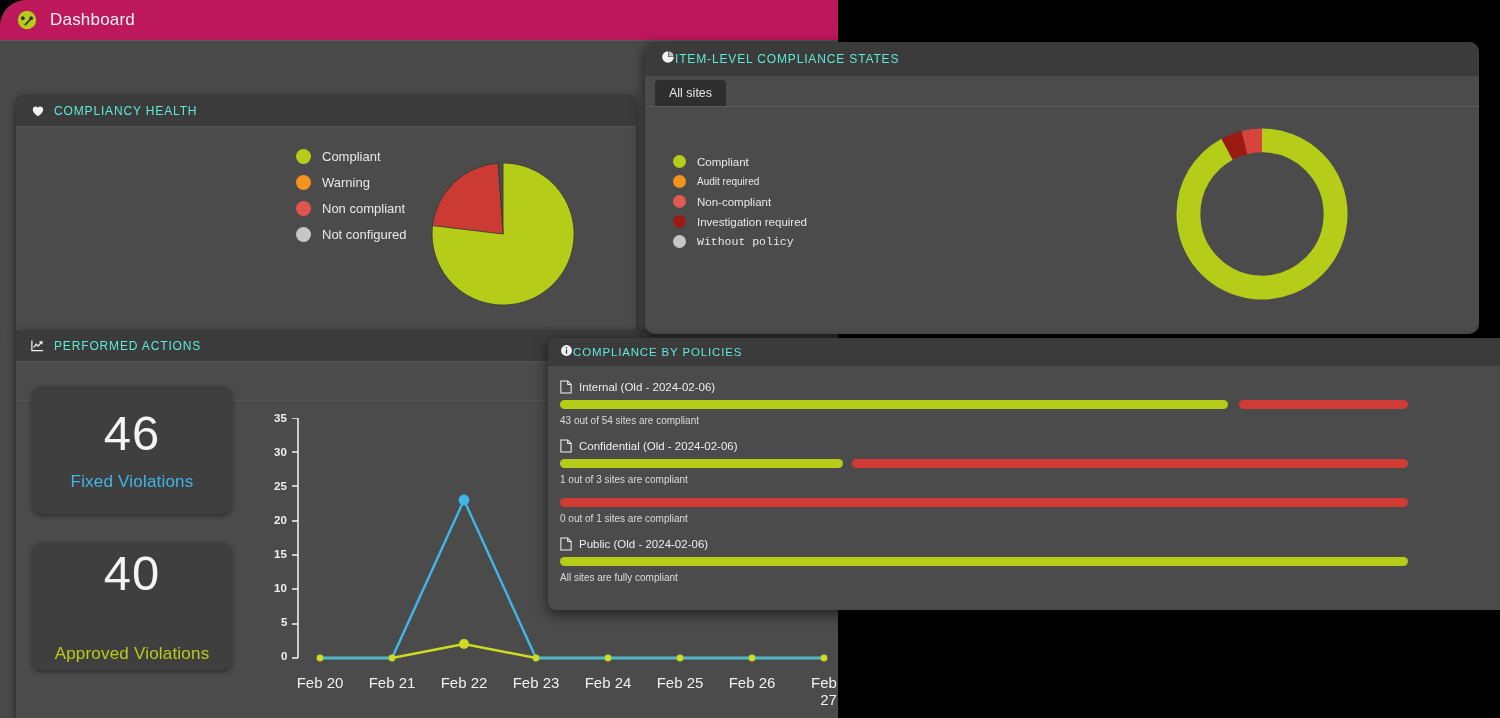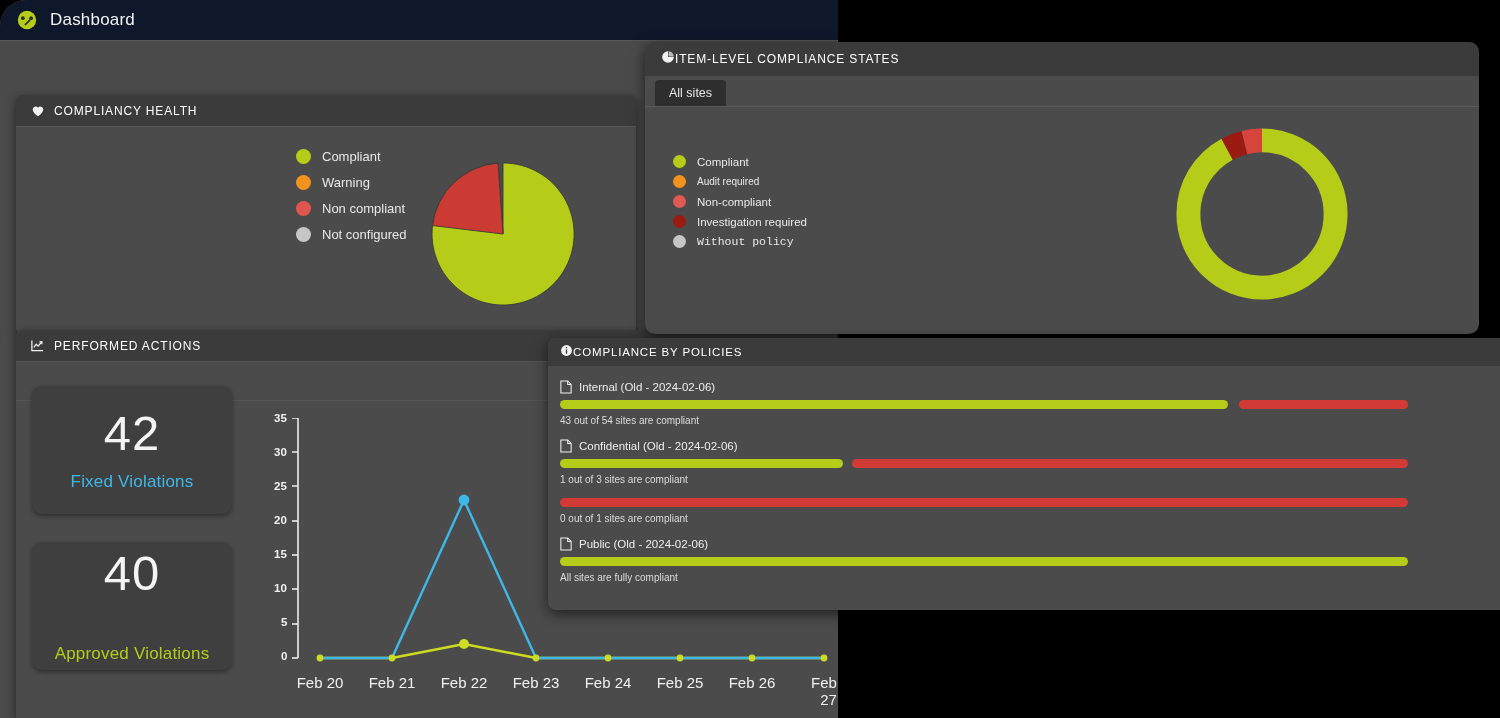--- a/index.html
+++ b/index.html
@@ -11,40 +11,40 @@
   }
   .stage{position:relative;width:1500px;height:718px;background:#000;}
 
   
   .appwin{
     position:absolute;left:0;top:0;width:838px;height:718px;
     background:#4a4a4a;border-top-left-radius:26px;overflow:hidden;
   }
   .titlebar{
     position:absolute;left:0;top:0;width:838px;height:40px;
-    background:#0f172a;border-top-left-radius:26px;
+    background:#be185d;border-top-left-radius:26px;
     display:flex;align-items:center;padding-left:16px;box-sizing:border-box;
   }
   .title-ico{width:22px;height:22px;flex:0 0 22px;margin-right:12px;}
   .title-text{color:#f2f2f2;font-size:17px;letter-spacing:.2px;}
   .titlebar-underline{
     position:absolute;left:0;top:40px;width:838px;height:1px;background:#575757;
   }
 
   
   .panel{position:absolute;background:#4b4b4b;border-radius:6px;
          box-shadow:0 3px 9px rgba(0,0,0,.55);overflow:hidden;}
   .panel-head{
     height:32px;background:#3b3b3b;display:flex;align-items:center;
     padding-left:14px;box-sizing:border-box;border-bottom:1px solid #555;
   }
   .panel-head .ph-ico{width:15px;height:15px;flex:0 0 15px;margin-right:9px;
      display:flex;align-items:center;justify-content:center;}
   .panel-title{
-    color:#ffffff;font-size:12px;letter-spacing:.85px;text-transform:uppercase;
+    color:#5eead4;font-size:12px;letter-spacing:.85px;text-transform:uppercase;
     white-space:nowrap;
   }
   .panel-toolbar{height:38px;border-bottom:1px solid #555;background:#4b4b4b;}
 
   
   #panel-health{left:16px;top:95px;width:620px;height:239px;}
   .health-body{position:relative;height:206px;}
   .legend{position:absolute;}
   .legend-row{display:flex;align-items:center;margin-bottom:11px;}
   .dot{width:15px;height:15px;border-radius:50%;flex:0 0 15px;margin-right:11px;}
@@ -170,21 +170,21 @@
             <path d="M3 4v16h18" stroke="#f2f2f2" stroke-width="2" fill="none"></path>
             <path d="M6 15 L10 10 L13 13 L19 6" stroke="#f2f2f2" stroke-width="2" fill="none"></path>
             <path d="M15 6 h4 v4" stroke="#f2f2f2" stroke-width="2" fill="none"></path>
           </svg>
         </span>
         <span class="panel-title">Performed Actions</span>
       </div>
       <div class="panel-toolbar"></div>
 
       <div class="stat-card" style="left:16px;top:56px;width:200px;height:128px;">
-        <span class="stat-num">42</span>
+        <span class="stat-num">46</span>
         <span class="stat-lbl" style="color:#3fb7e8">Fixed Violations</span>
       </div>
       <div class="stat-card" style="left:16px;top:212px;width:200px;height:128px;gap:32px;">
         <span class="stat-num">40</span>
         <span class="stat-lbl" style="color:#b5cc18">Approved Violations</span>
       </div>
 
       <div class="chart-area" id="line-chart" style="left:236px;top:88px;width:580px;height:285px;">
 
         <div class="axis-lbl" style="left:22px;top:-6px;">35</div>

